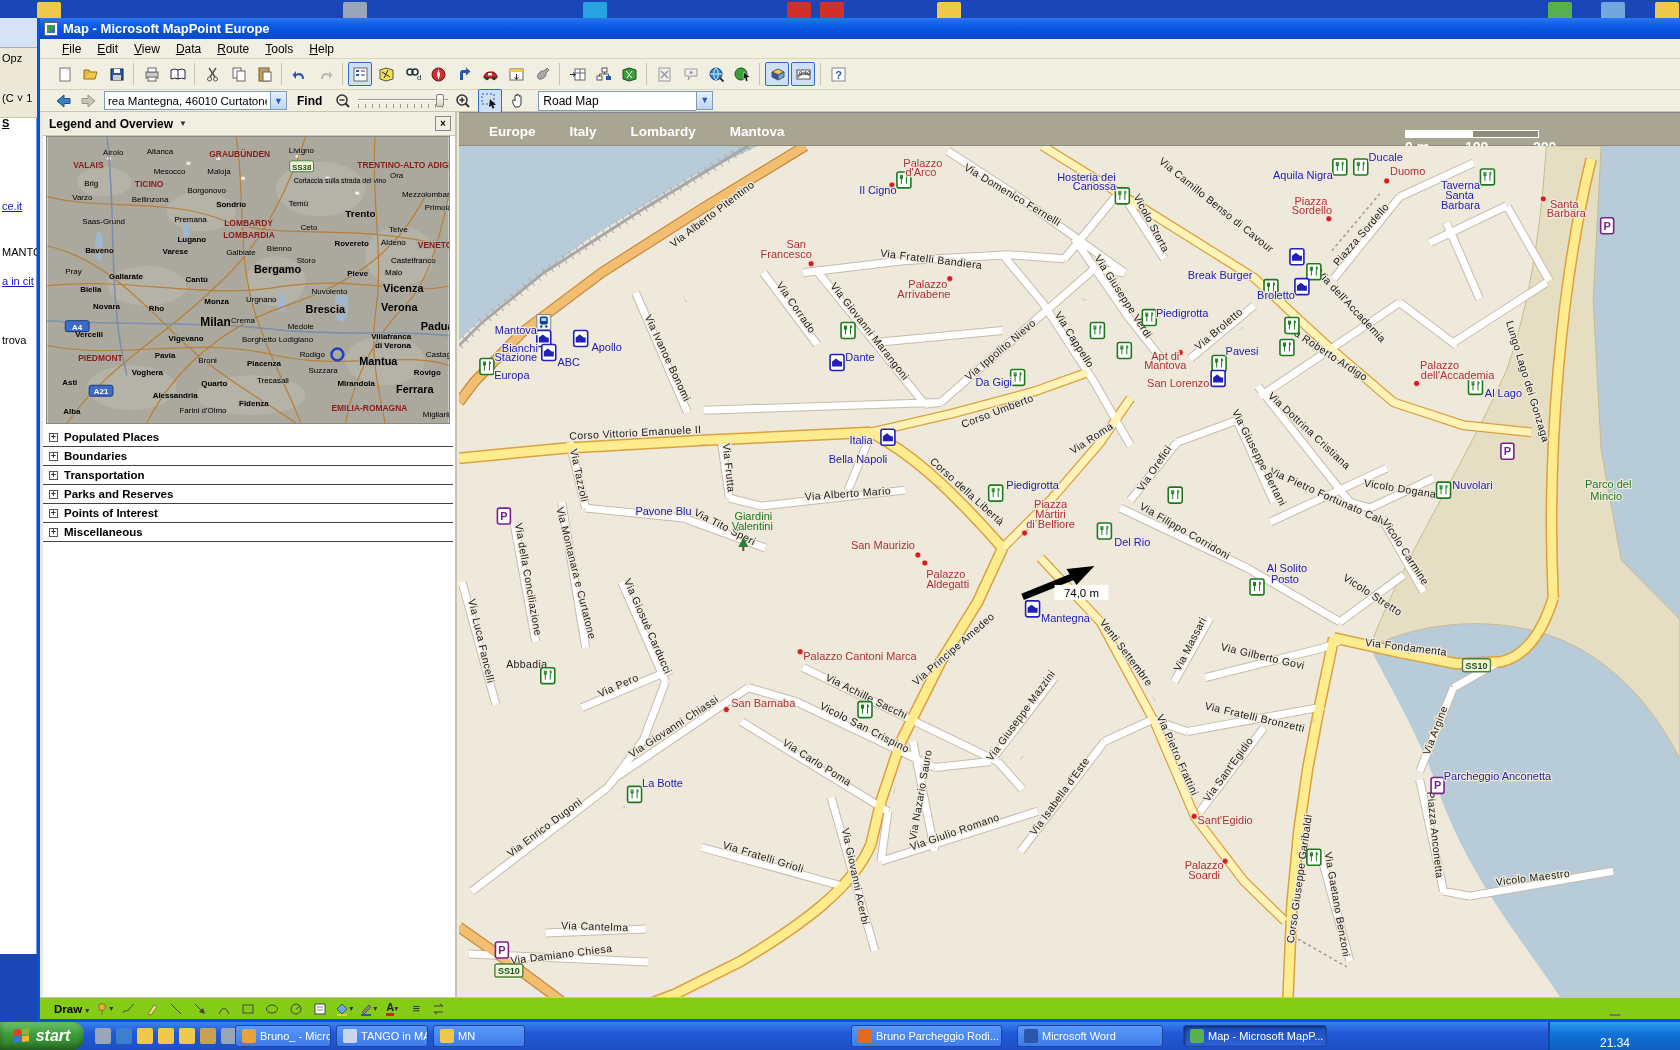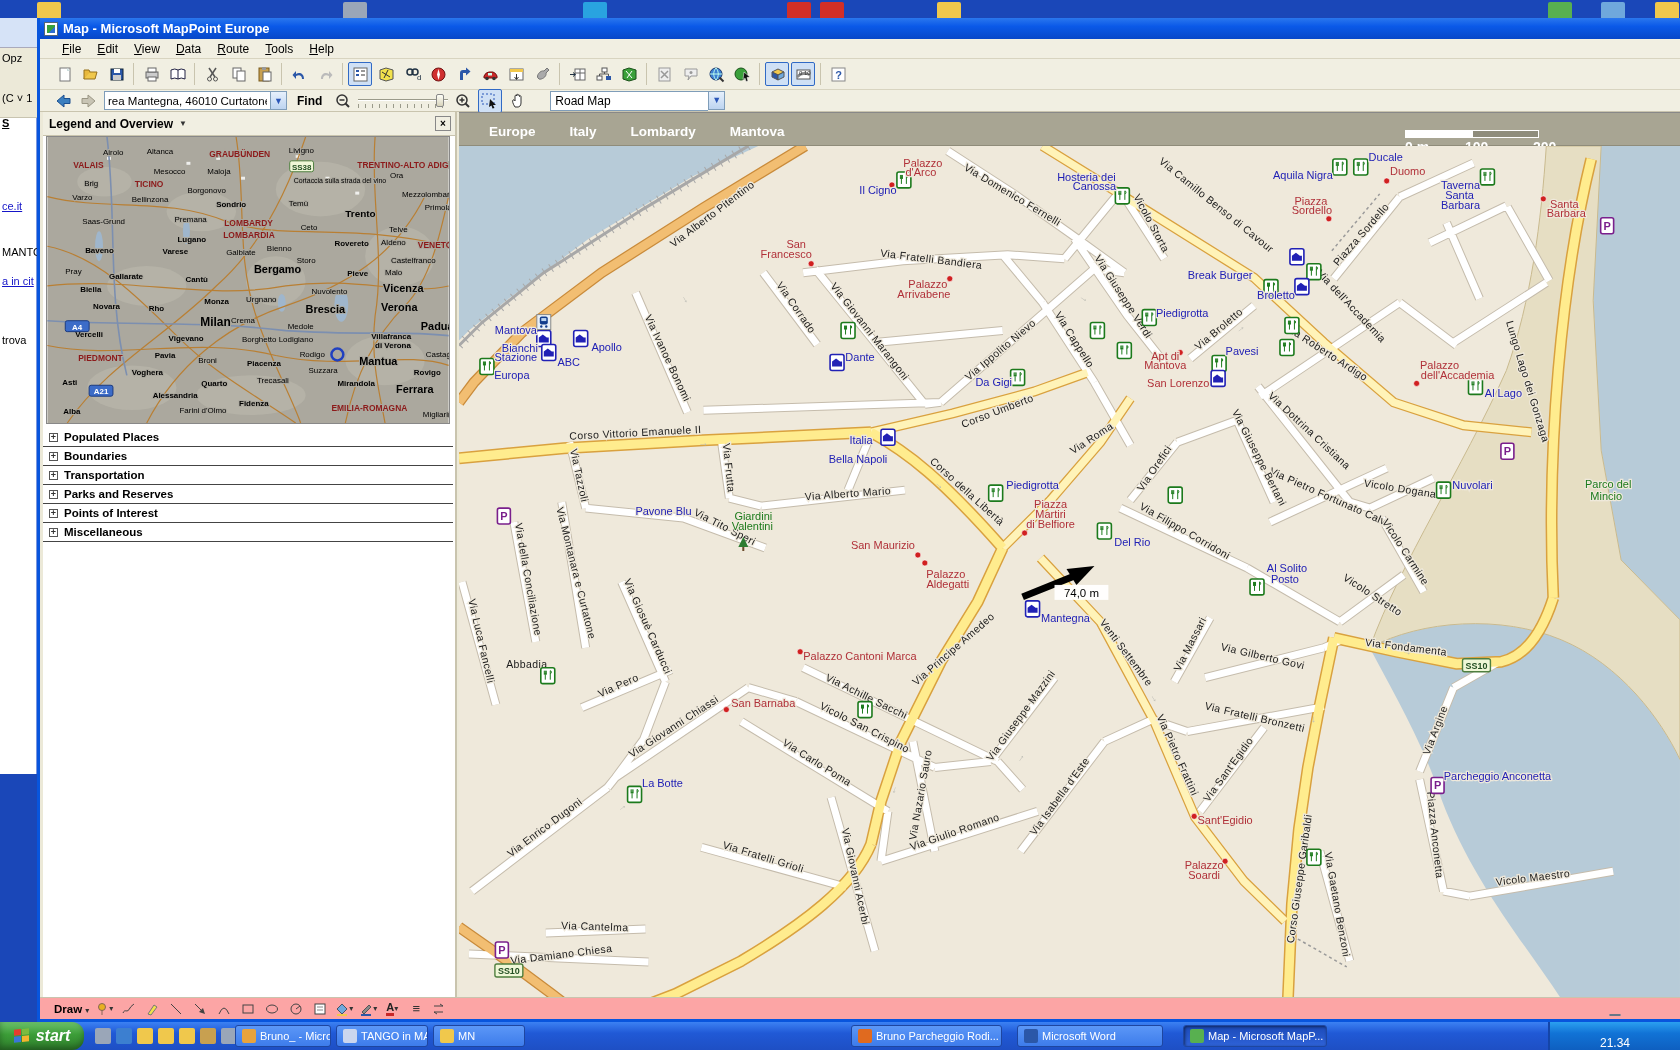--- a/index.html
+++ b/index.html
@@ -2,21 +2,21 @@
 <html><head>
 <meta charset="utf-8">
 <style>
   html,body{margin:0;padding:0;background:#000;}
   *{box-sizing:border-box;font-family:"Liberation Sans",sans-serif;}
   #stage{position:relative;width:1680px;height:1050px;overflow:hidden;background:#1A47B8;}
   
   #desktop-strip{position:absolute;left:0;top:0;width:1680px;height:18px;background:#1A47B8;}
   .dt-icon{position:absolute;top:2px;width:24px;height:20px;border-radius:2px;}
   
-  #left-app{position:absolute;left:0;top:18px;width:37px;height:756px;background:#fff;border-right:1px solid #7A96DF;}
+  #left-app{position:absolute;left:0;top:18px;width:37px;height:936px;background:#fff;border-right:1px solid #7A96DF;}
   #left-app .band-tb{position:absolute;left:0;top:0;width:37px;height:30px;background:#D6E3F7;border-bottom:1px solid #aab;}
   #left-app .band-tool{position:absolute;left:0;top:30px;width:37px;height:70px;background:#ECE9D8;border-bottom:1px solid #c8c4b0;}
   .frag{position:absolute;left:2px;font-size:11px;color:#000;white-space:nowrap;}
   .frag.link{color:#1515c8;text-decoration:underline;}
   .frag.bold{font-weight:bold;text-decoration:underline;}
   
   #mp-window{position:absolute;left:37px;top:18px;width:1643px;height:1004px;background:#ECE9D8;border-left:3px solid #0855DD;border-right:0;border-bottom:3px solid #0855DD;}
   #titlebar{position:absolute;left:0;top:0;right:0;height:21px;background:linear-gradient(#2A77EE,#0A59E8 40%,#0747C8);color:#fff;font-weight:bold;font-size:13px;display:flex;align-items:center;padding-left:4px;gap:5px;}
   #titlebar .wicon{width:14px;height:14px;background:#fff;border:1px solid #567;position:relative;flex:0 0 auto;}
   #titlebar .wicon:after{content:"";position:absolute;left:2px;top:2px;right:2px;bottom:2px;background:linear-gradient(135deg,#39a03b 60%,#2e6fd0 60%);}
@@ -30,21 +30,21 @@
   #navbar{position:absolute;left:0;top:72px;right:0;height:22px;background:#F1EFE2;border-bottom:1px solid #C9C4AE;display:flex;align-items:center;padding-left:12px;gap:4px;font-size:12px;}
   .nav-arrow{width:22px;height:18px;display:flex;align-items:center;justify-content:center;}
   #address-combo{display:flex;height:19px;}
   #address-input{width:166px;height:19px;border:1px solid #7F9DB9;border-right:0;font-size:11.5px;padding:1px 3px;}
   .combo-btn{width:17px;height:19px;background:linear-gradient(#E6F0FC,#BDD4F0);border:1px solid #7F9DB9;color:#2A56B8;font-size:9px;display:flex;align-items:center;justify-content:center;}
   #find-btn{font-weight:bold;font-size:12px;padding:0 6px;}
   #zoom-slider{position:relative;width:90px;height:16px;}
   #zoom-slider .track{position:absolute;left:0;right:0;top:6px;height:2px;background:#9a9a8a;border-bottom:1px solid #fff;}
   #zoom-slider .ticks{position:absolute;left:0;right:0;top:11px;height:4px;background:repeating-linear-gradient(90deg,#9a9a8a 0 1px,transparent 1px 7px);}
   #zoom-slider .thumb{position:absolute;top:1px;left:78px;width:8px;height:13px;background:linear-gradient(#fdfdf6,#d8d4bc);border:1px solid #888;border-radius:2px;}
-  #style-combo{display:flex;height:20px;margin-left:16px;}
+  #style-combo{display:flex;height:20px;margin-left:4px;}
   #style-value{width:158px;height:20px;border:1px solid #7F9DB9;border-right:0;background:#fff;font-size:12px;padding:2px 4px;}
   
   #legend-panel{position:absolute;left:3px;top:94px;width:414px;bottom:22px;background:#fff;border-right:2px solid #C9C4AE;}
   #legend-header{position:absolute;left:0;top:0;right:0;height:24px;background:#F1EFE2;border-bottom:1px solid #C9C4AE;display:flex;align-items:center;font-size:12px;font-weight:bold;padding-left:6px;gap:6px;}
   #legend-close{margin-left:auto;margin-right:4px;width:16px;height:15px;border:1px solid #888;background:#F1EFE2;font-size:10px;line-height:13px;text-align:center;font-weight:bold;}
   #overview-wrap{position:absolute;left:3px;top:24px;width:404px;height:288px;border:1px solid #888;}
   #legend-items{position:absolute;left:0;top:316px;right:2px;}
   .legend-row{height:19px;border-bottom:1px solid #444;display:flex;align-items:center;gap:6px;padding-left:6px;font-size:11.5px;font-weight:bold;}
   .plusbox{width:9px;height:9px;border:1px solid #555;font-size:9px;line-height:7px;text-align:center;color:#333;flex:0 0 auto;}
   #map-panel{position:absolute;left:419px;top:94px;right:0;bottom:22px;border-top:1px solid #888;}
@@ -57,21 +57,21 @@
   
   text{font-family:"Liberation Sans",sans-serif;}
   .street{font-size:10.5px;fill:#1a1a1a;stroke:#EFE9DB;stroke-width:2.6px;paint-order:stroke;letter-spacing:.4px;}
   .poi{font-size:11px;fill:#2121B5;stroke:#EFE9DB;stroke-width:2.4px;paint-order:stroke;}
   .mon{font-size:11px;fill:#B03038;stroke:#EFE9DB;stroke-width:2.4px;paint-order:stroke;}
   .grn{font-size:11px;fill:#1C7A1C;stroke:#EFE9DB;stroke-width:2.4px;paint-order:stroke;}
   .ovl{stroke:#ABA89E;stroke-width:2px;paint-order:stroke;fill:#000;}
   .ovl.b{font-weight:bold;}
   .ovl.reg{fill:#8C1A1A;font-weight:bold;}
   
-  #drawbar{position:absolute;left:0;bottom:0;right:0;height:22px;background:#fca5a5;border-top:1px solid #C9C4AE;display:flex;align-items:center;gap:6px;padding-left:14px;font-size:11.5px;}
+  #drawbar{position:absolute;left:0;bottom:0;right:0;height:22px;background:#84cc16;border-top:1px solid #C9C4AE;display:flex;align-items:center;gap:6px;padding-left:14px;font-size:11.5px;}
   .dlabel{font-weight:bold;}
   .dcaret{font-size:8px;color:#333;}
   .dico{width:18px;height:16px;display:flex;align-items:center;justify-content:center;color:#444;font-size:12px;}
   
   #taskbar{position:absolute;left:0;top:1022px;width:1680px;height:28px;background:linear-gradient(#3C81F3,#2059D6 40%,#1E4FC4);}
   #start-btn{position:absolute;left:0;top:0;width:84px;height:28px;border-radius:0 12px 12px 0;background:linear-gradient(#6CC26B,#3C9D38 45%,#2E7D2B);color:#fff;font-style:italic;font-weight:bold;font-size:16px;display:flex;align-items:center;justify-content:center;gap:6px;box-shadow:inset 0 -3px 6px rgba(0,0,0,.3);}
   .winflag{width:16px;height:14px;display:inline-block;position:relative;transform:skewY(-6deg);}
   .winflag i{position:absolute;width:7px;height:6px;}
   .winflag i:nth-child(1){left:0;top:0;background:#E53C2E;}
   .winflag i:nth-child(2){left:8px;top:0;background:#7CBB3F;}

